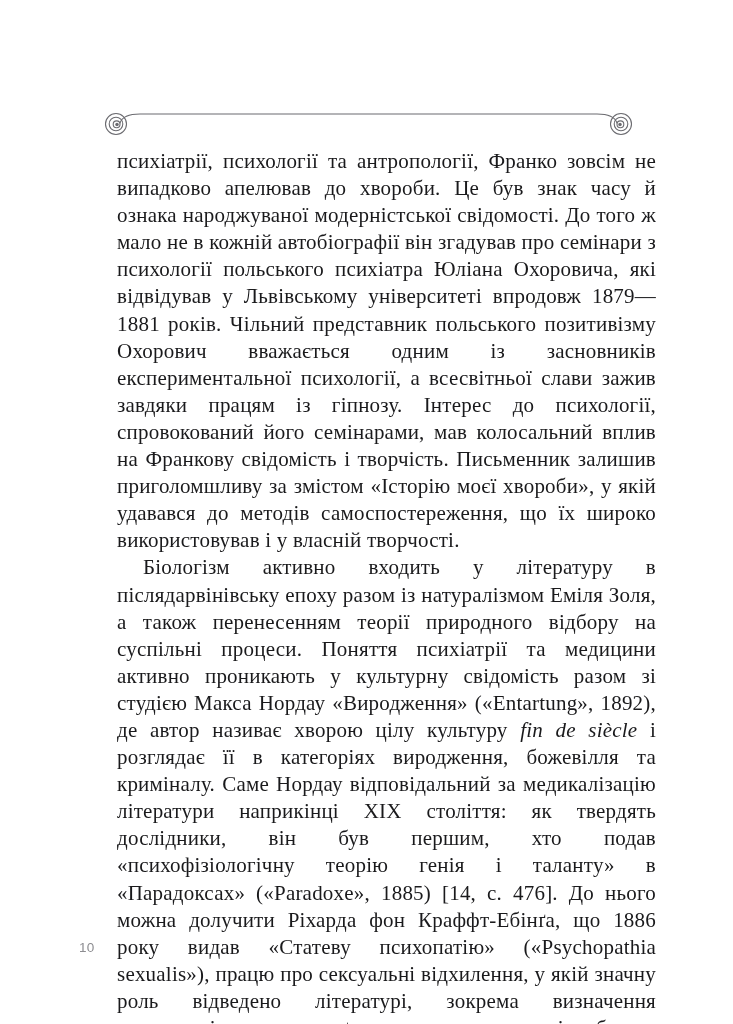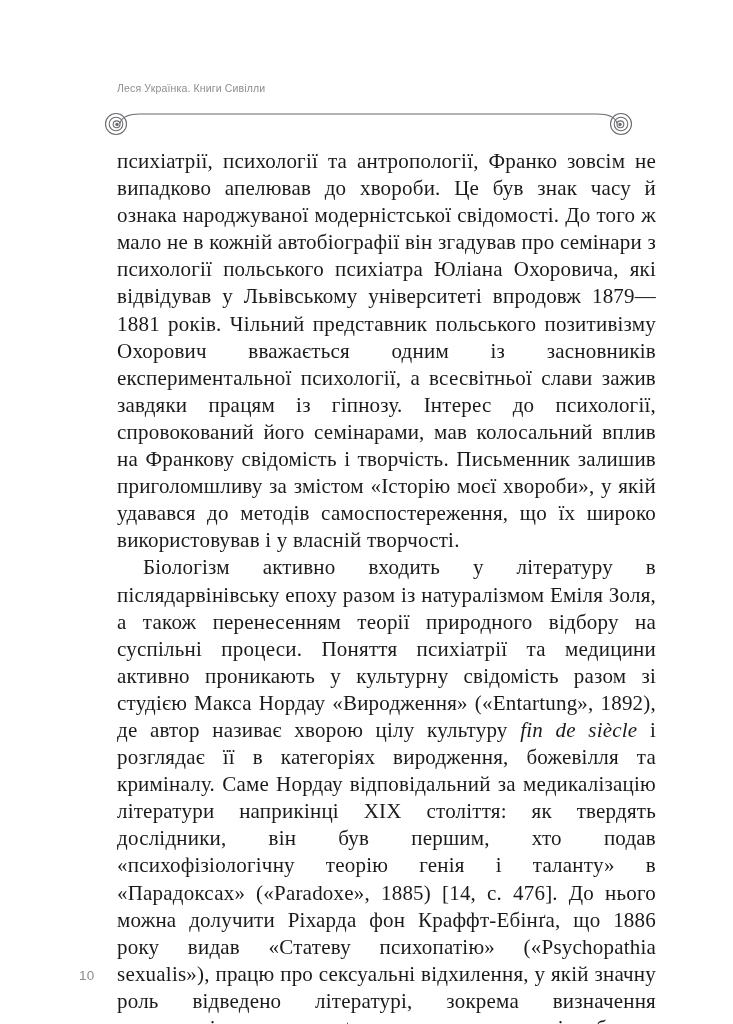--- a/index.html
+++ b/index.html
@@ -77,29 +77,27 @@
 
   
   .folio {
     position: absolute;
     left: 79px;
     top: 940px;
     font-family: "Liberation Sans", "DejaVu Sans", sans-serif;
     font-size: 13.5px;
     color: #8d8d91;
     letter-spacing: 0.3px;
-    margin-top: 28px;
   }
 </style>
 </head>
 <body>
 
 <div class="page">
 
-  <div class="running-head">Леся Українка. Книги Сивілли</div>
 
   <div class="header-rule">
     <svg viewBox="0 0 545 32" xmlns="http://www.w3.org/2000/svg">
       <g fill="none" stroke="#6b6b70" stroke-width="1.1" stroke-linecap="round">
 
         <path d="M24 18 C 26 12, 32 9, 44 9 L 501 9 C 513 9, 519 12, 521 18"></path>
 
         <g>
           <circle cx="20" cy="19" r="10.5"></circle>
           <circle cx="20" cy="19" r="6.8"></circle>

